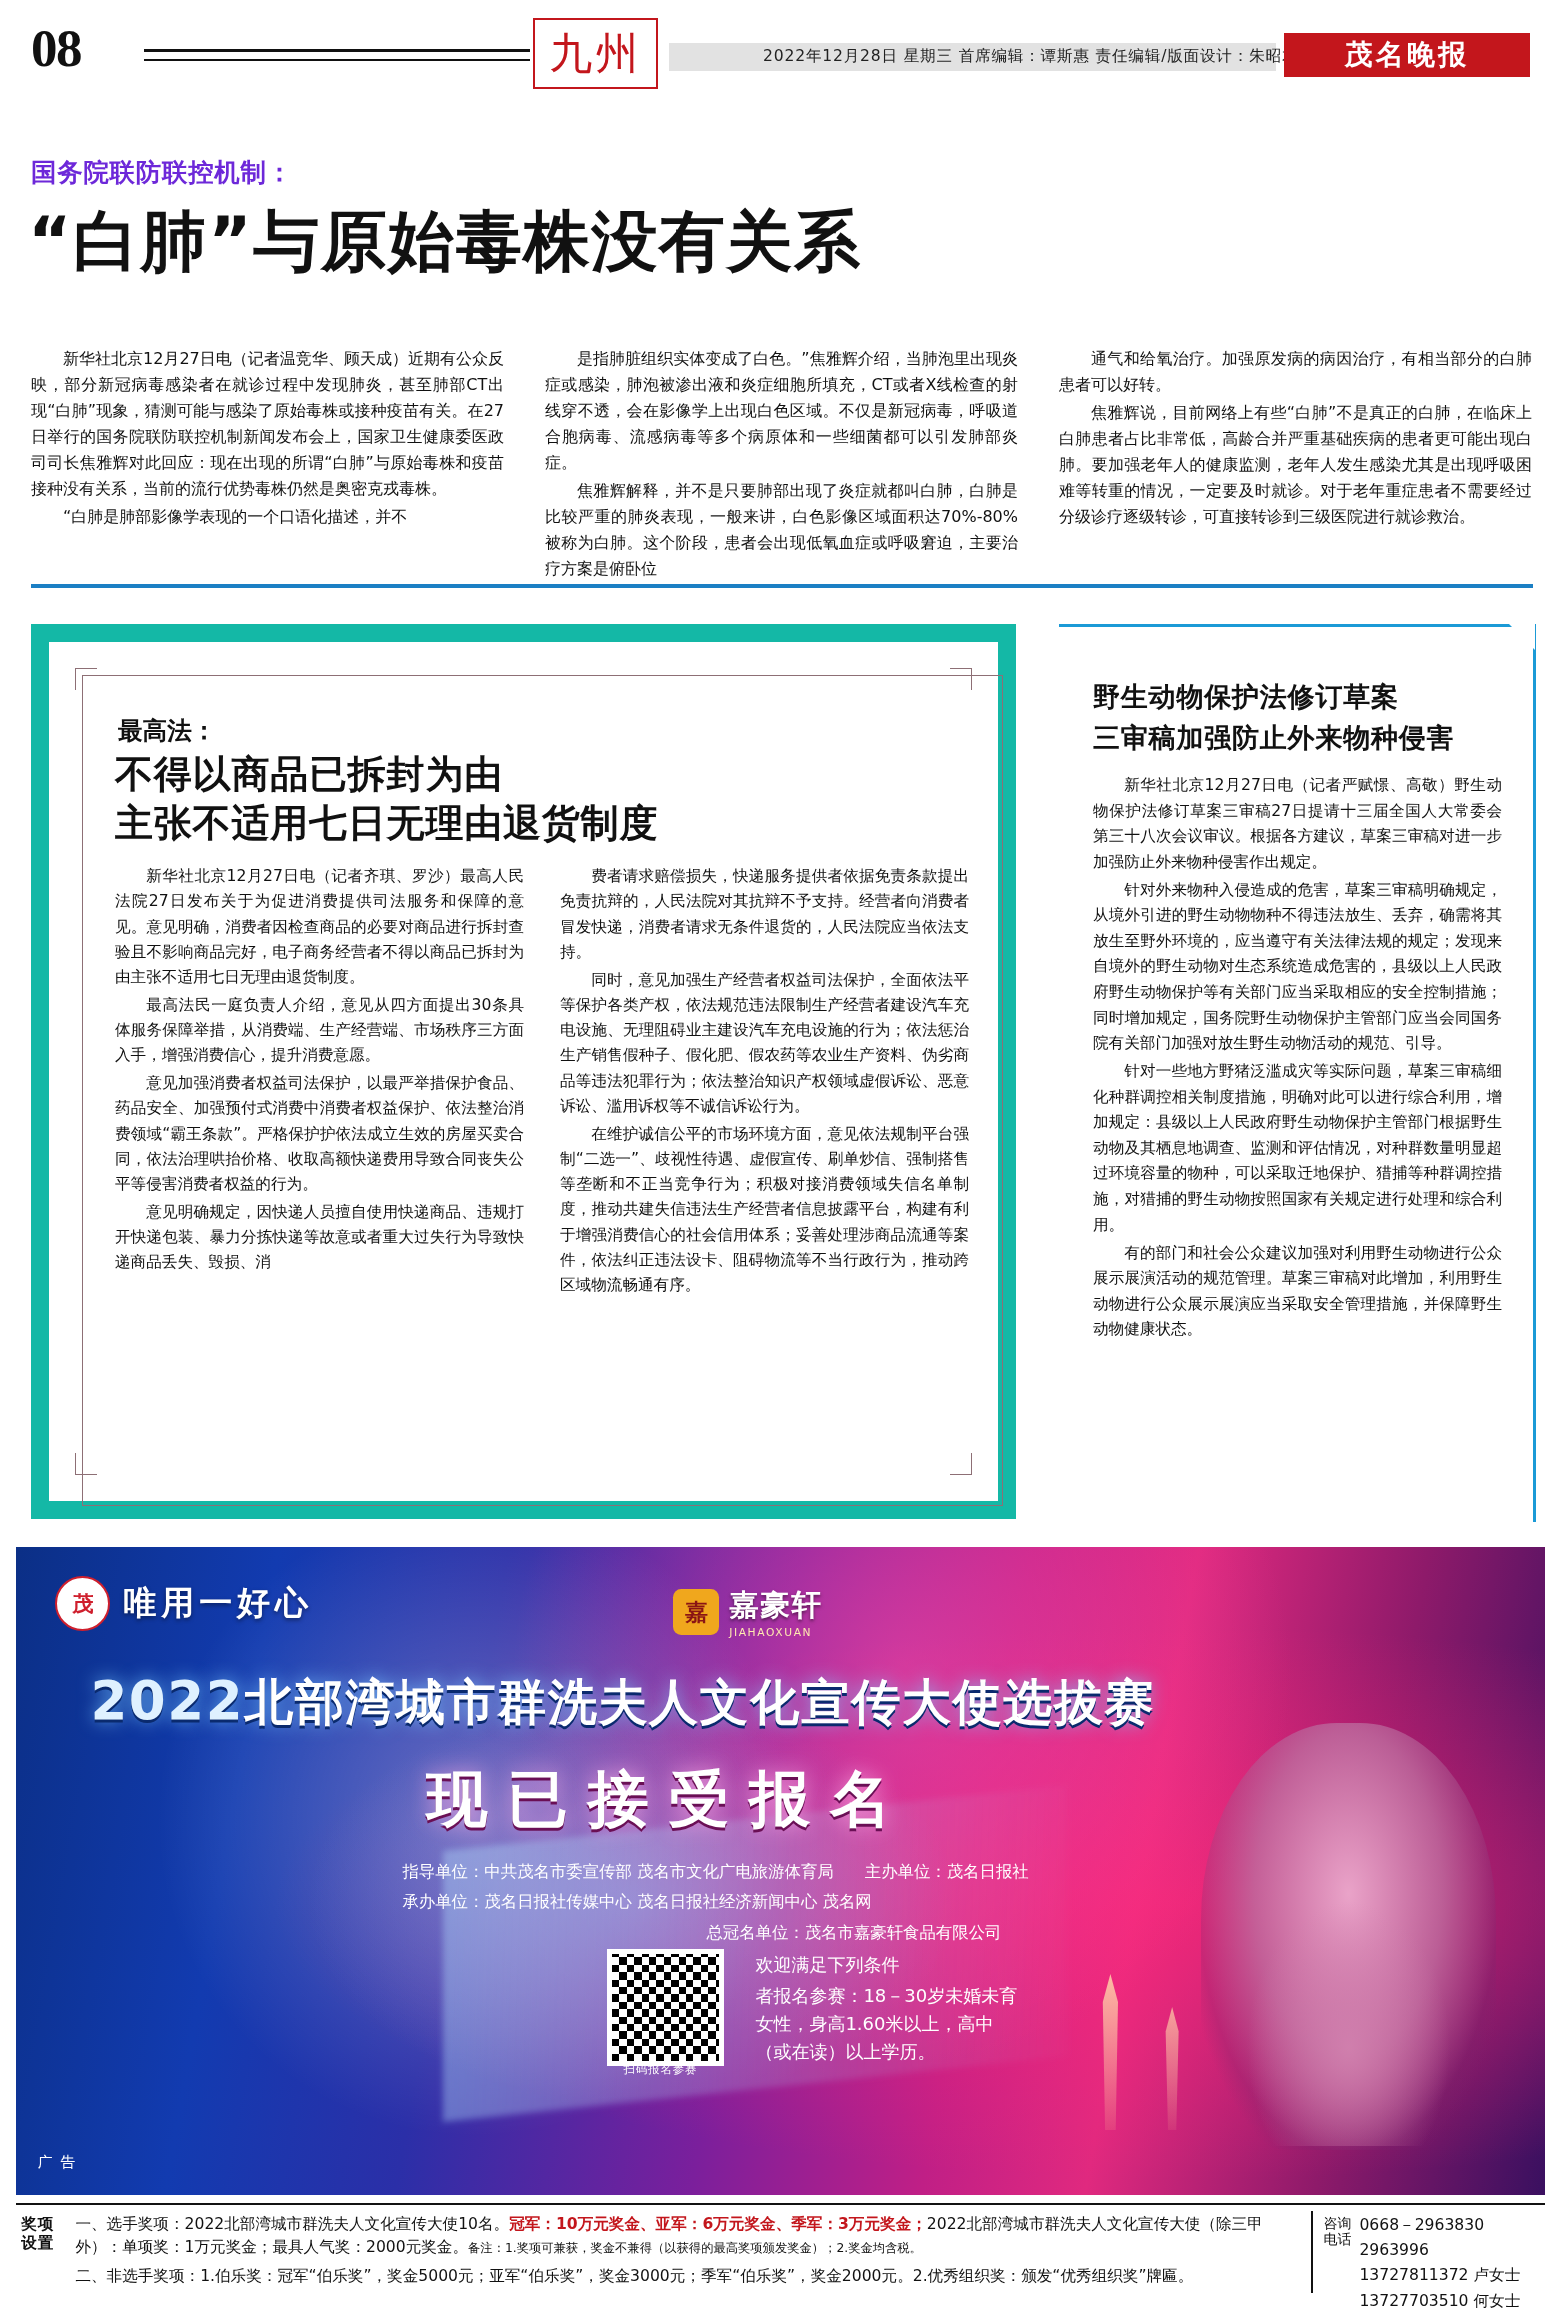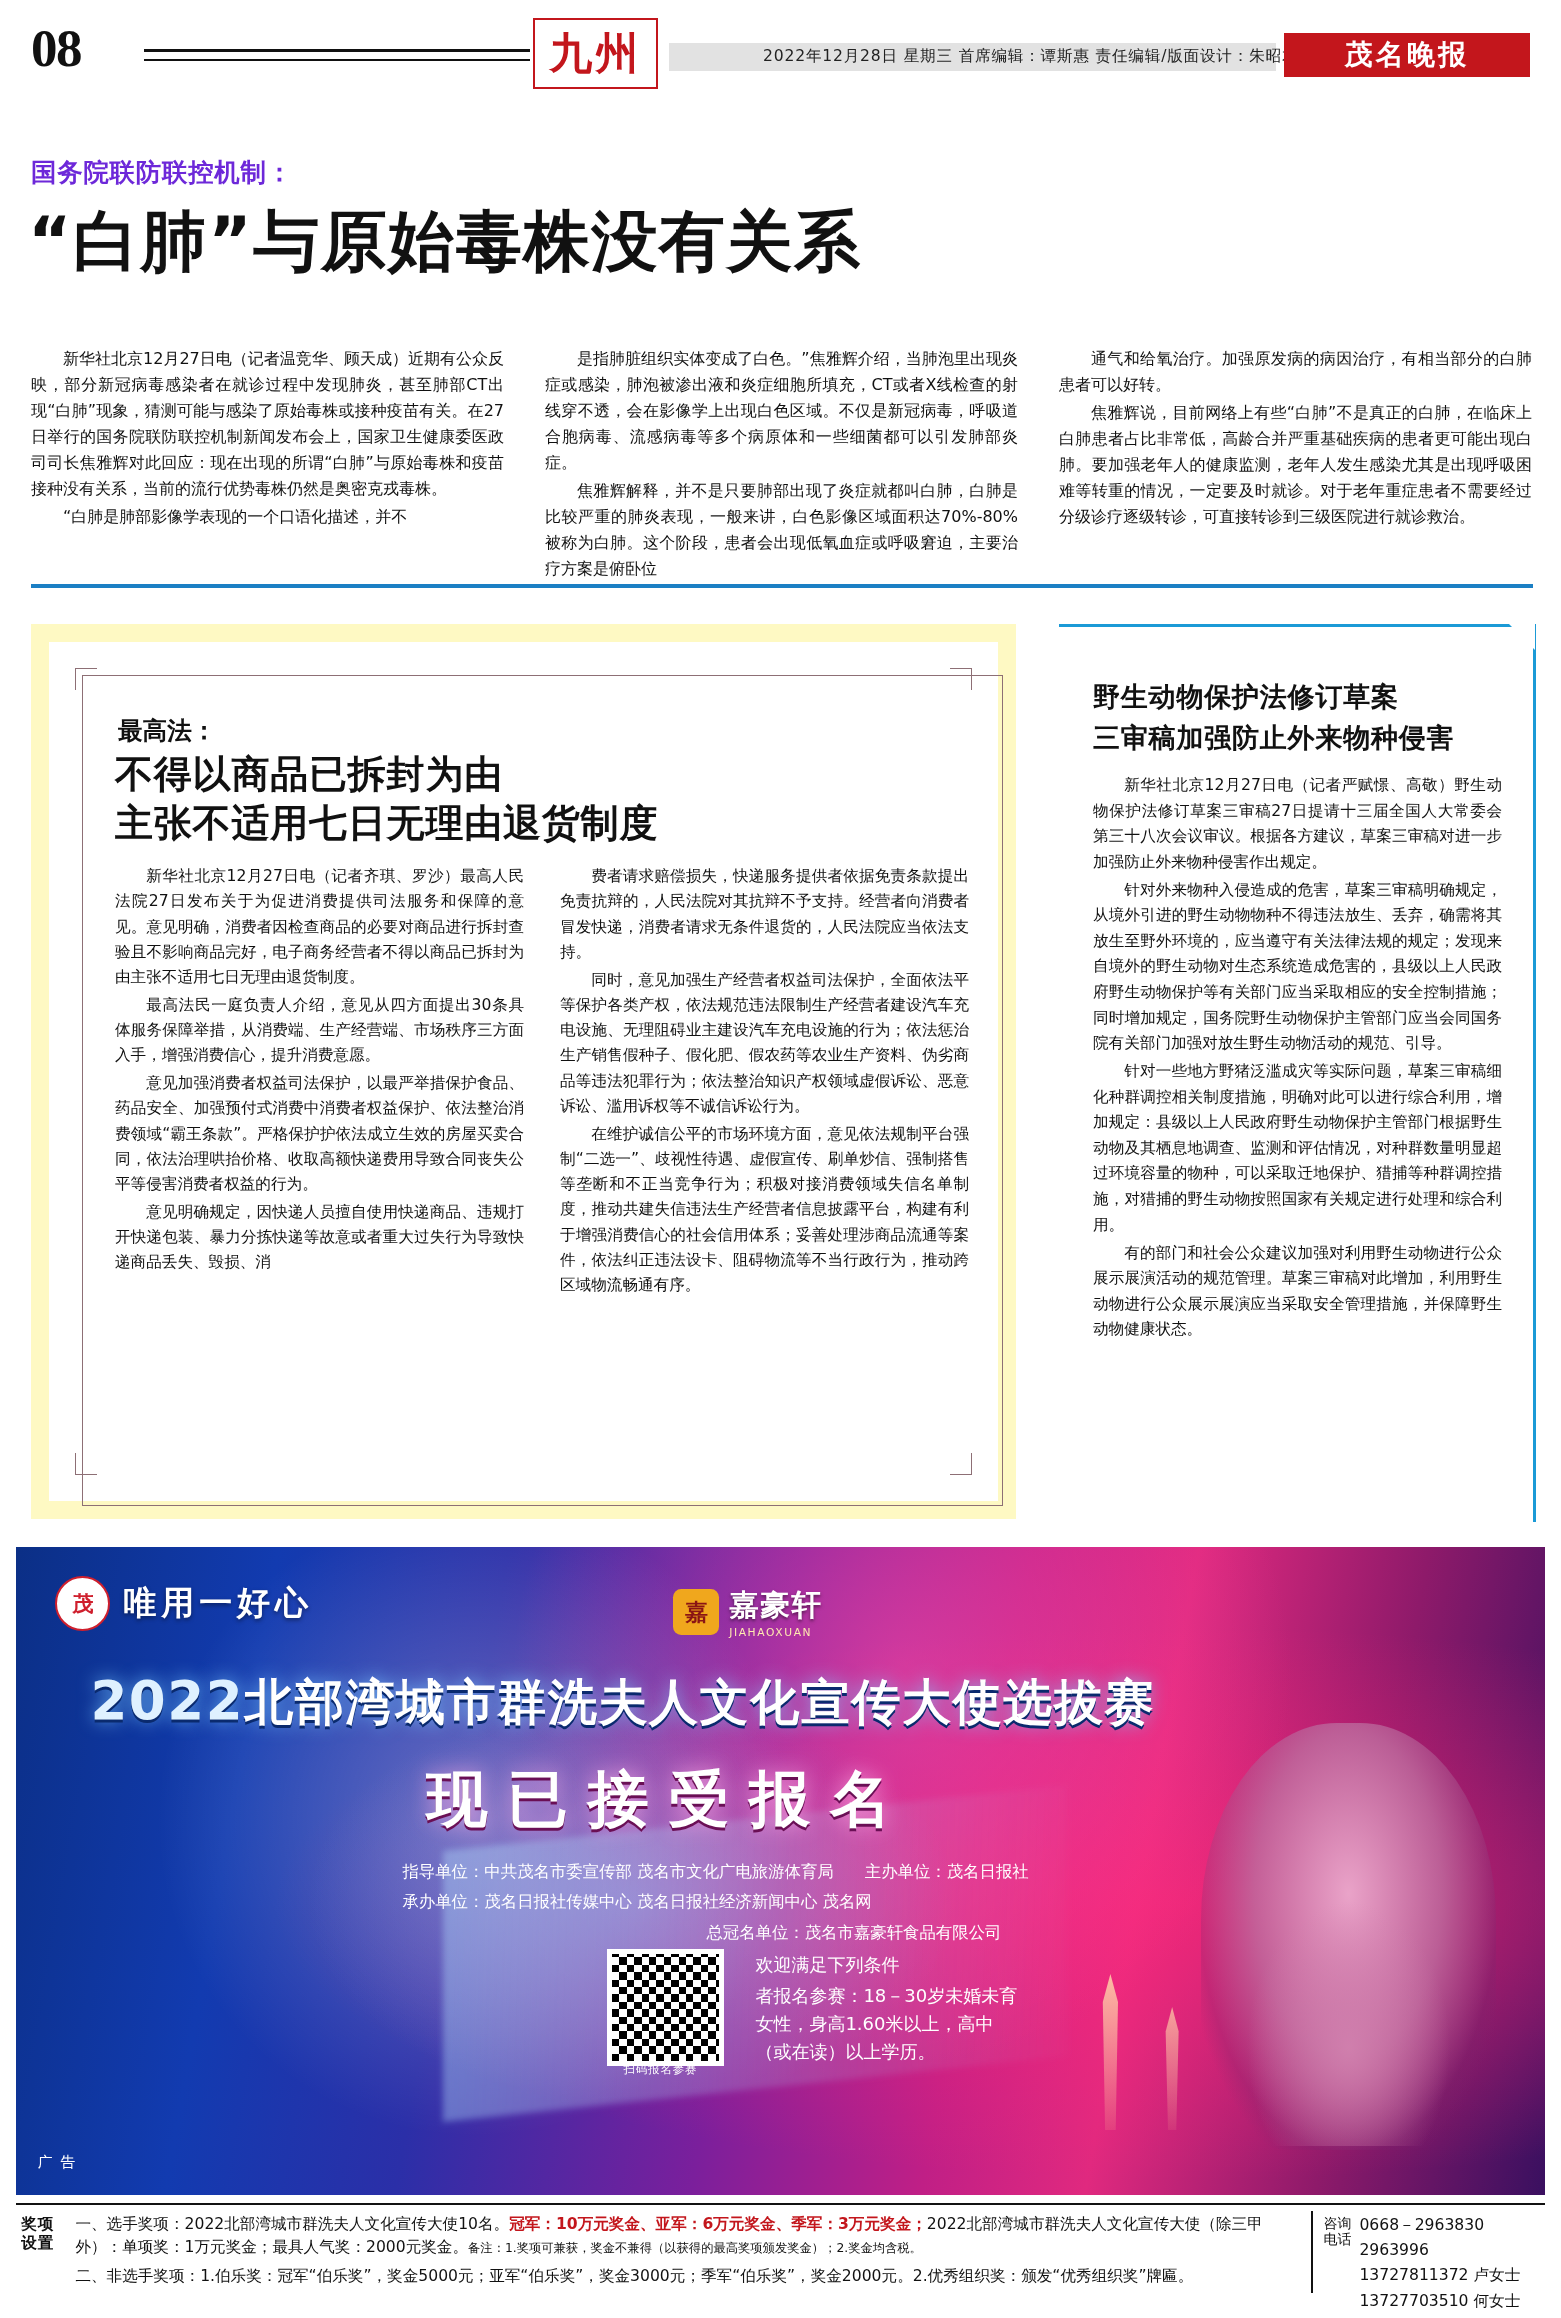--- a/index.html
+++ b/index.html
@@ -5,38 +5,38 @@
   html,body{margin:0;padding:0;background:#ffffff;}
   body{width:1562px;height:2319px;font-family:"DejaVu Sans","Liberation Sans",sans-serif;color:#000;position:relative;overflow:hidden;}
   .page{position:relative;width:1562px;height:2319px;}
 
   
   .masthead{position:absolute;left:0;top:0;width:1562px;height:98px;}
   .pagenum{position:absolute;left:31px;top:18px;font-size:53px;font-weight:bold;letter-spacing:-1.6px;color:#111;font-family:Liberation Serif, serif;}
   .mast-rule{position:absolute;left:144px;top:49px;width:386px;height:3.3px;background:#111;}
   .mast-rule2{position:absolute;left:144px;top:59px;width:386px;height:1.6px;background:#111;}
   .section-box{position:absolute;left:533px;top:18px;width:121px;height:67px;border:2.5px solid #c3161c;display:flex;align-items:center;justify-content:center;}
-  .section-box span{color:#c3161c;font-size:43px;font-weight:bold;font-family:"DejaVu Serif","Liberation Serif",serif;letter-spacing:3.3px;}
+  .section-box span{color:#c3161c;font-size:43px;font-weight:normal;font-family:"DejaVu Serif","Liberation Serif",serif;letter-spacing:3.3px;}
   .mast-grey{position:absolute;left:669px;top:43px;width:607px;height:28px;background:#e2e2e2;}
   .mast-info{position:absolute;left:763px;top:46px;font-size:15.6px;color:#222;letter-spacing:0.8px;white-space:nowrap;}
   .mast-logo{position:absolute;left:1284px;top:33px;width:246px;height:44px;background:#c3161c;display:flex;align-items:center;justify-content:center;}
   .mast-logo span{color:#fff;font-size:28px;font-weight:bold;font-family:"DejaVu Serif","Liberation Serif",serif;letter-spacing:3.3px;}
 
   
   .kicker{position:absolute;left:31px;top:156px;font-size:25.4px;font-weight:bold;letter-spacing:0.8px;color:#6d28d9;}
   .headline1{position:absolute;left:28px;top:197px;font-size:66px;font-weight:bold;letter-spacing:1.6px;color:#111;font-family:"DejaVu Sans","Liberation Sans",sans-serif;}
 
   .topcols{position:absolute;left:31px;top:318px;width:1502px;height:246px;display:flex;gap:41px;margin-top:28px;}
   .topcol{width:473px;font-size:16px;line-height:1.62;text-align:justify;color:#111;}
   .topcol p{margin:0 0 2.5px 0;text-indent:2em;}
 
   .blue-rule{position:absolute;left:31px;top:584px;width:1502px;height:4.1px;background:#1b7fc4;}
 
   
-  .framebox{position:absolute;left:31px;top:624px;width:985px;height:895px;background:#fef9c3;padding:0;}
+  .framebox{position:absolute;left:31px;top:624px;width:985px;height:895px;background:#14b8a6;padding:0;}
   .frameinner{position:absolute;left:18px;top:18px;width:949px;height:859px;background:#ffffff;}
   .frame-orn{position:absolute;left:33px;top:33px;width:919px;height:829px;border:1.6px solid #8d6f75;}
   .corner{position:absolute;width:21.3px;height:21.3px;border:1.6px solid #8d6f75;}
   .c-tl{left:26px;top:26px;border-right:none;border-bottom:none;}
   .c-tr{right:26px;top:26px;border-left:none;border-bottom:none;}
   .c-bl{left:26px;bottom:26px;border-right:none;border-top:none;}
   .c-br{right:26px;bottom:26px;border-left:none;border-top:none;}
 
   .m-kicker{position:absolute;left:69px;top:72px;font-size:24.6px;font-weight:bold;color:#111;}
   .m-head{position:absolute;left:66px;top:108px;font-size:38px;font-weight:bold;line-height:1.28;color:#111;letter-spacing:0.8px;}

